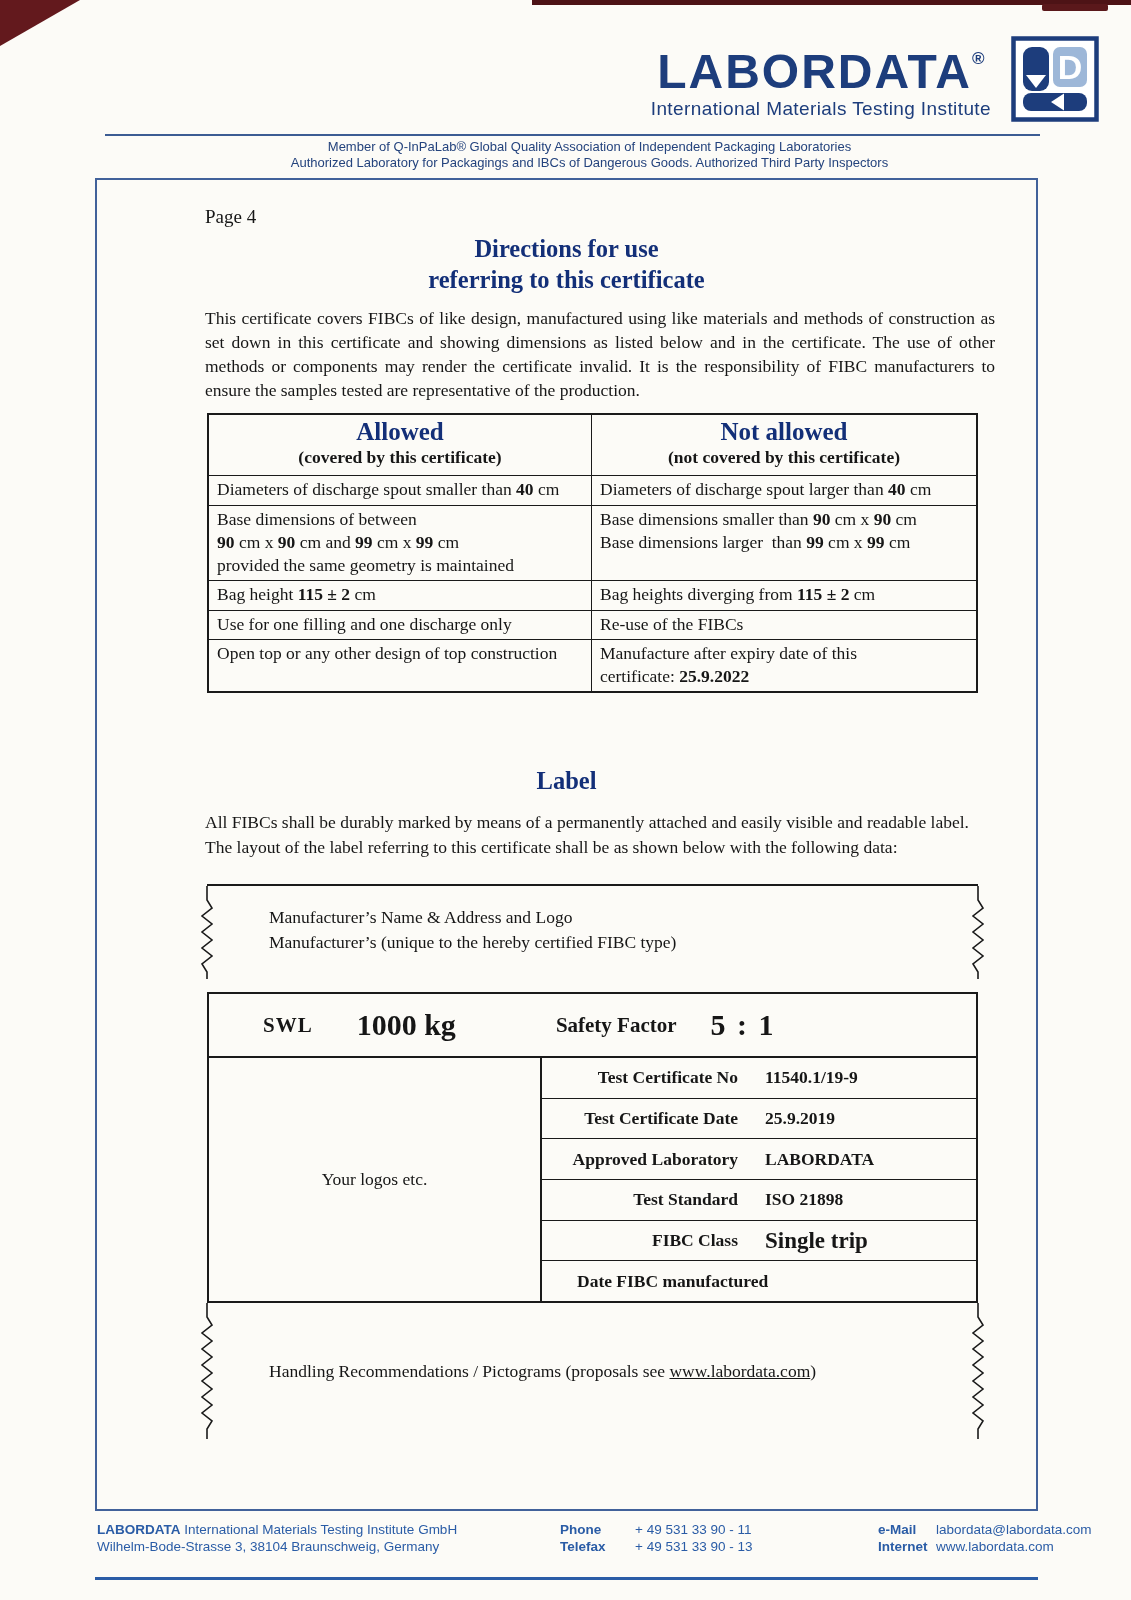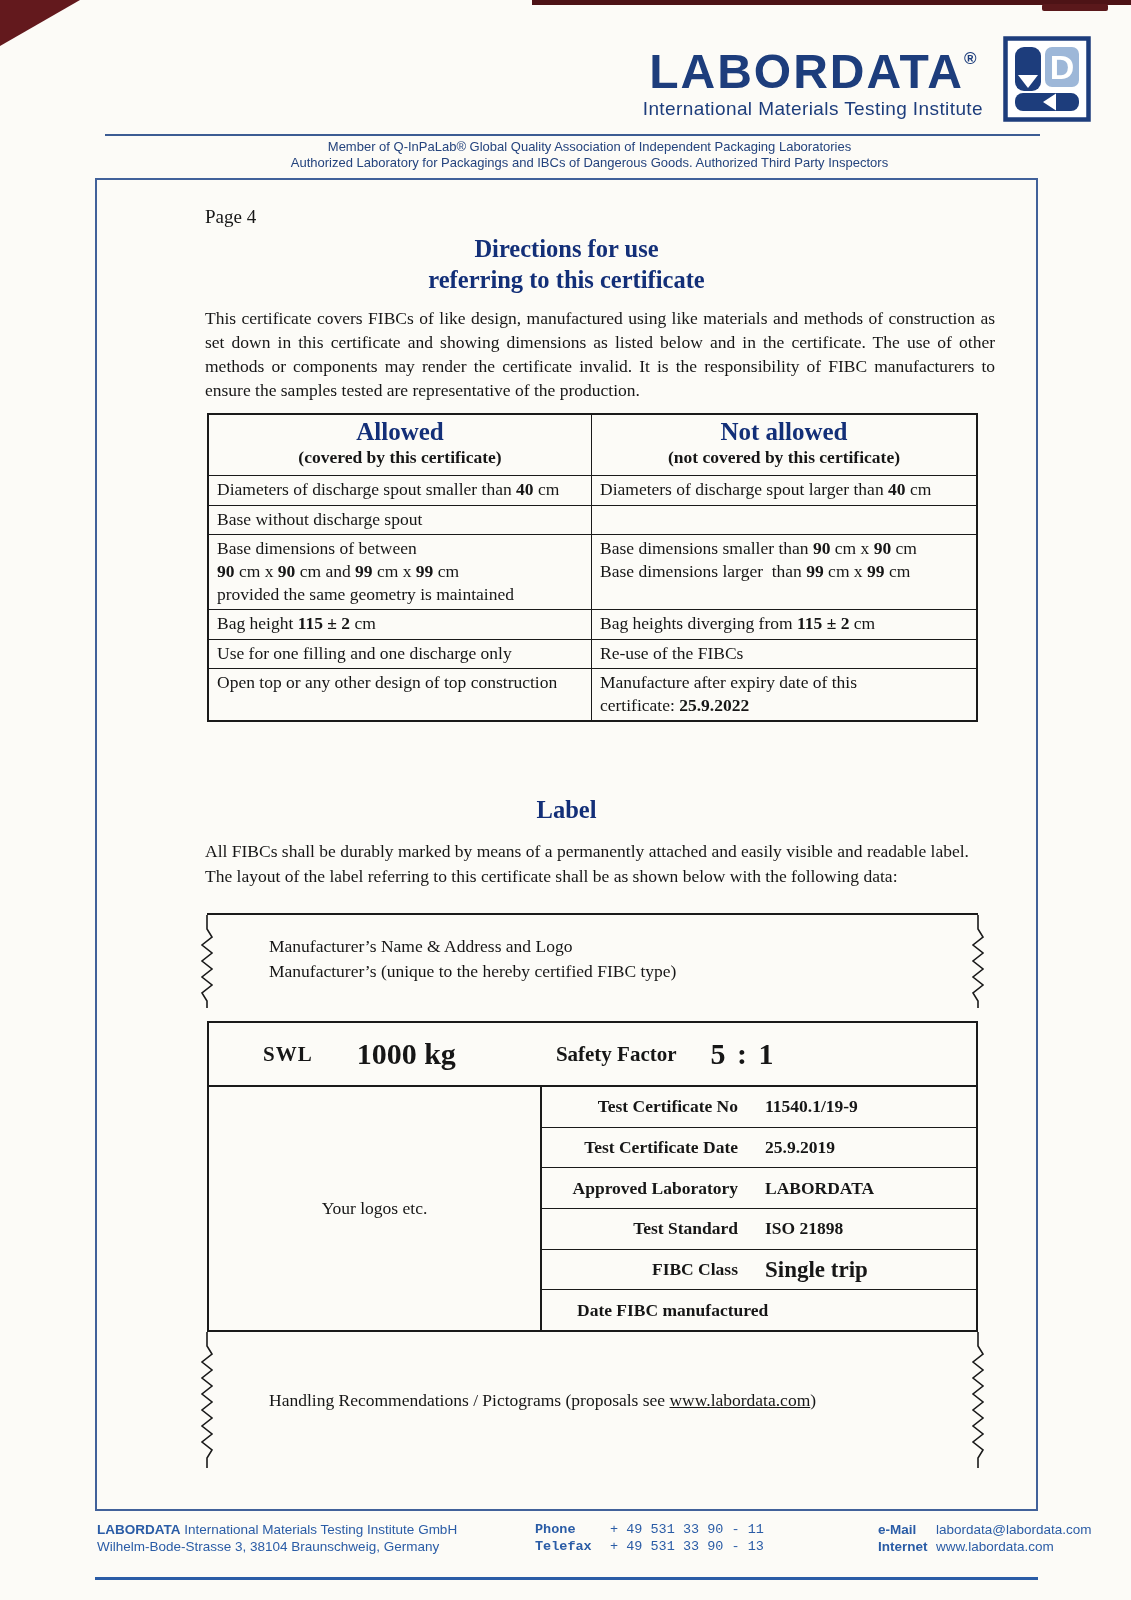--- a/index.html
+++ b/index.html
@@ -16,21 +16,21 @@
   .u { text-decoration: underline; }
 
   
   .corner-artifact { position:absolute; top:0; left:0; width:0; height:0;
     border-top:46px solid #63191d; border-right:80px solid transparent; }
   .top-strip { position:absolute; top:0; left:532px; right:0; height:5px; background:#4d1316; }
   .top-blob { position:absolute; top:4px; left:1042px; width:66px; height:7px; background:#5a181b; border-radius:2px; }
 
   
   header { padding-top: 34px; }
-  .logo-row { display:flex; justify-content:flex-end; align-items:flex-start; padding-right:40px; gap:20px; }
+  .logo-row { display:flex; justify-content:flex-end; align-items:flex-start; padding-right:32px; gap:20px; }
   .logo-text { text-align:center; color:#1d3d7c; }
   .logo-name { font-family:"Liberation Sans", sans-serif; font-weight:bold; font-size:48px; letter-spacing:2px; line-height:50px; }
   .logo-name sup { font-size:17px; vertical-align:24px; letter-spacing:0; }
   .logo-sub { font-family:"Liberation Sans", sans-serif; font-size:19px; letter-spacing:.4px; margin-top:1px; }
   .logo-icon { margin-top:2px; }
   .h-rule { margin:12px 0 0 105px; width:935px; border-top:2px solid #3c5c93; }
   .member-lines { width:935px; margin-left:122px; margin-top:3px; text-align:center;
     font-family:"Liberation Sans", sans-serif; font-size:13px; line-height:15.5px; color:#24437d; }
 
   
@@ -74,21 +74,21 @@
   .det-label { width:196px; text-align:right; font-weight:bold; font-size:17.5px; }
   .det-value { margin-left:27px; font-weight:bold; font-size:17.5px; }
   .det-row.fibc .det-value { font-size:23px; }
   .det-row.manufactured .det-label { width:auto; text-align:left; padding-left:7px; }
   .sec-d { height:136px; display:flex; align-items:center; padding-left:62px; }
   .sec-e { height:62px; border:2px solid #1a1a1a; display:flex; align-items:center; padding-left:62px; }
 
   
   .footer { position:relative; margin:10px 0 0 97px; width:941px;
     font-family:"Liberation Sans", sans-serif; font-size:13.5px; line-height:17px; color:#2a5ca6; }
-  .f-mid { position:absolute; left:438px; top:0;font-family:Liberation Mono, monospace; }
+  .f-mid { position:absolute; left:463px; top:0; }
   .f-right { position:absolute; left:781px; top:0; }
   .f-pair { display:flex; }
   .f-label { font-weight:bold; }
   .f-mid .f-label { width:75px; }
   .f-right .f-label { width:58px; }
   .f-rule { margin:22px 0 0 95px; width:943px; border-top:3px solid #2a5ca6; }
 </style>
 </head>
 <body>
 
@@ -142,26 +142,20 @@
     </div>
 
     <div class="t1-row r0">
       <div class="t1-cell left">
           <div><span>Diameters of discharge spout smaller than </span><span class="b">40</span><span> cm</span></div>
         </div>
       <div class="t1-cell">
           <div><span>Diameters of discharge spout larger than </span><span class="b">40</span><span> cm</span></div>
         </div>
     </div>
-    <div class="t1-row r1">
-      <div class="t1-cell left">
-          <div><span>Base without discharge spout</span></div>
-        </div>
-      <div class="t1-cell"></div>
-    </div>
     <div class="t1-row r2">
       <div class="t1-cell left">
         <div><span>Base dimensions of between</span></div>
         <div><span class="b">90</span><span> cm x </span><span class="b">90</span><span> cm and </span><span class="b">99</span><span> cm x </span><span class="b">99</span><span> cm</span></div>
         <div><span>provided the same geometry is maintained</span></div>
       </div>
       <div class="t1-cell">
         <div><span>Base dimensions smaller than </span><span class="b">90</span><span> cm x </span><span class="b">90</span><span> cm</span></div>
         <div><span>Base dimensions larger &nbsp;than </span><span class="b">99</span><span> cm x </span><span class="b">99</span><span> cm</span></div>
       </div>

